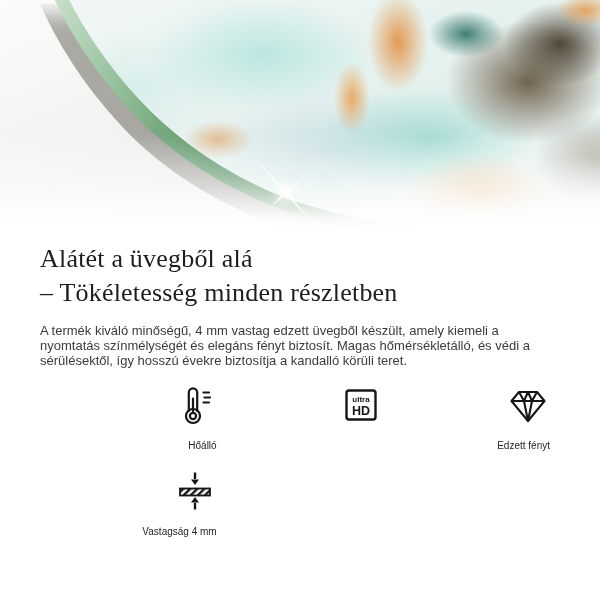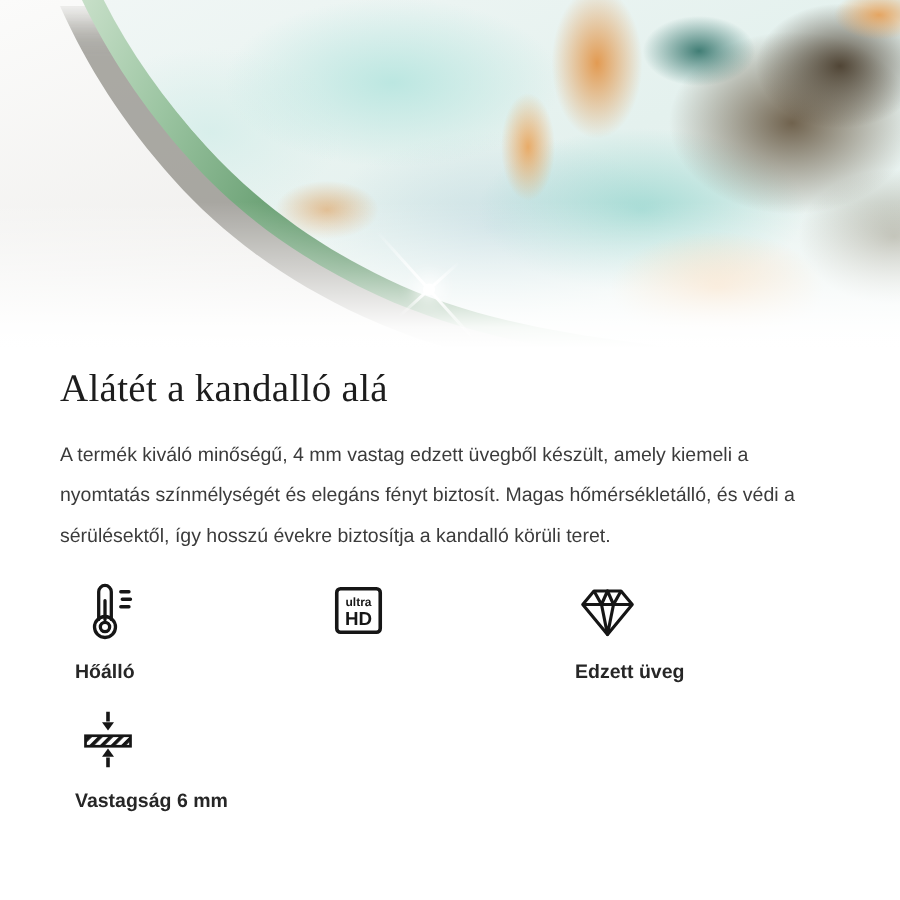--- a/index.html
+++ b/index.html
@@ -41,28 +41,28 @@
   .sparkle .r1{width:104px;height:2px;left:-52px;top:-1px;transform:rotate(48deg);}
   .sparkle .r2{width:54px;height:2px;left:-27px;top:-1px;transform:rotate(-42deg);}
   .sparkle .core{position:absolute;left:-4px;top:-4px;width:8px;height:8px;border-radius:50%;
     background:#fff;box-shadow:0 0 12px 5px rgba(255,255,255,.95);}
 
   
   .content{padding:0 40px;}
   h1{margin:10px 0 0;font-family:"Liberation Serif","DejaVu Serif",serif;
      font-weight:400;font-size:26px;line-height:34px;color:#1d1d1d;letter-spacing:.2px;}
   h1 span{display:block;}
-  .desc{margin:13px 0 0;max-width:526px;font-size:13px;line-height:27px;color:#3b3b3b;}
+  .desc{margin:13px 0 0;max-width:526px;font-size:13px;line-height:15px;color:#3b3b3b;}
 
   
   .features{margin-top:15px;padding:0 10px;display:grid;
     grid-template-columns:repeat(3,1fr);row-gap:16px;}
-  .feature{display:flex;flex-direction:column;align-items:flex-start;}
+  .feature{display:flex;flex-direction:column;align-items:flex-end;}
   .feature svg{display:block;margin-bottom:11px;}
-  .flabel{font-size:13px;line-height:15px;color:#262626;text-align:center;font-weight:bold;}
+  .flabel{font-size:10px;line-height:15px;color:#262626;text-align:center;}
 </style>
 </head>
 <body>
 
 <div class="page">
 
   <section class="hero">
     <div class="hero-bg"></div>
     <div class="disc-shadow"></div>
     <div class="disc-edge"></div>
@@ -70,21 +70,22 @@
     <div class="hero-fade"></div>
     <div class="sparkle">
       <i class="ray r1"></i>
       <i class="ray r2"></i>
       <i class="core"></i>
     </div>
   </section>
 
   <section class="content">
     <h1>
-      <span>Alátét a kandalló alá</span>
+      <span>Alátét a üvegből alá</span>
+      <span>– Tökéletesség minden részletben</span>
     </h1>
 
     <p class="desc">A termék kiváló minőségű, 4 mm vastag edzett üvegből készült, amely kiemeli a nyomtatás színmélységét és elegáns fényt biztosít. Magas hőmérsékletálló, és védi a sérülésektől, így hosszú évekre biztosítja a kandalló körüli teret.</p>
 
     <div class="features">
 
       <div class="feature">
         <svg width="44" height="44" viewBox="0 0 44 44">
           <g fill="none" stroke="#161616" stroke-width="2.2" stroke-linecap="round">
             <path d="M15.8 28 V9.5 a4.2 4.2 0 0 1 8.4 0 V28"></path>
@@ -108,35 +109,35 @@
 
       <div class="feature">
         <svg width="44" height="44" viewBox="0 0 44 44">
           <g fill="none" stroke="#161616" stroke-width="2.1" stroke-linejoin="round">
             <path d="M13 9 L31 9 L38.5 18 L22 38 L5.5 18 Z"></path>
             <path d="M5.5 18 H38.5"></path>
             <path d="M13 9 L18 18 L22 9 L26 18 L31 9"></path>
             <path d="M18 18 L22 38 L26 18"></path>
           </g>
         </svg>
-        <div class="flabel">Edzett üveg</div>
+        <div class="flabel">Edzett fényt</div>
       </div>
 
 
       <div class="feature">
         <svg width="44" height="44" viewBox="0 0 44 44">
           <defs>
             <pattern id="hatch6" patternUnits="userSpaceOnUse" width="5" height="5" patternTransform="rotate(45)">
               <rect width="2.4" height="5" fill="#161616"></rect>
             </pattern>
           </defs>
           <rect x="7" y="19.5" width="30" height="7" fill="url(#hatch6)" stroke="#161616" stroke-width="1.8"></rect>
           <line x1="22" y1="3.5" x2="22" y2="10" stroke="#161616" stroke-width="2.4"></line>
           <polygon points="18,10.5 26,10.5 22,16" fill="#161616"></polygon>
           <line x1="22" y1="40.5" x2="22" y2="34" stroke="#161616" stroke-width="2.4"></line>
           <polygon points="18,33.5 26,33.5 22,28" fill="#161616"></polygon>
         </svg>
-        <div class="flabel">Vastagság 6 mm</div>
+        <div class="flabel">Vastagság 4 mm</div>
       </div>
 
     </div>
   </section>
 </div>
 
 </body></html>

